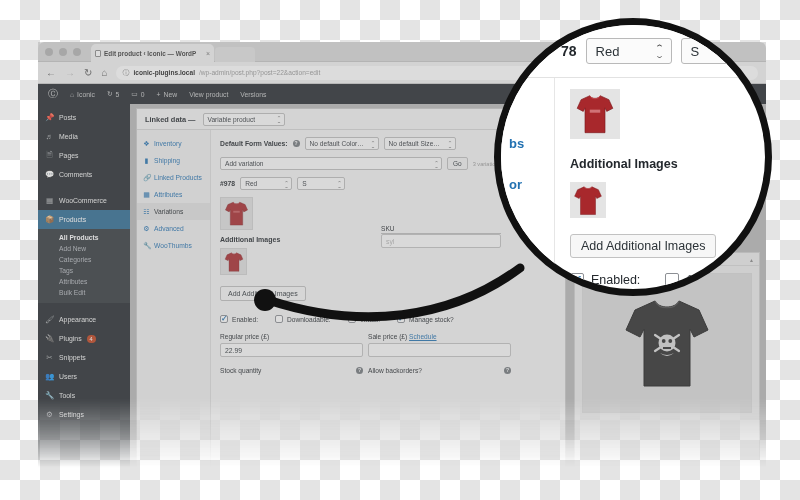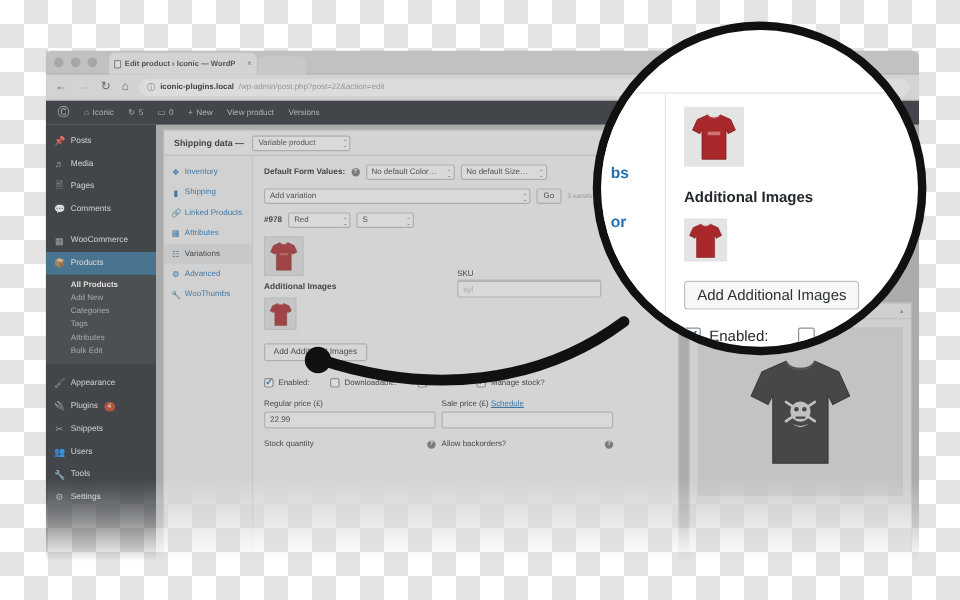--- a/index.html
+++ b/index.html
@@ -402,21 +402,21 @@
             <circle cx="49.3" cy="48" r="1.9" fill="#2a2a2a"></circle>
             <path d="M42 54 h8 v2 h-8 z" fill="#2a2a2a"></path>
             <path d="M39 60 q7 6 14 0 q-7 4 -14 0 z" fill="#d8d8d8"></path>
           </svg>
         </div>
       </div>
 
       <div class="metabox">
 
         <div class="metahead">
-          <span class="lbl">Shipping data —</span>
+          <span class="lbl">Linked data —</span>
           <span class="sel" style="width:82px">
             <span>Variable product</span>
           </span>
         </div>
 
         <div class="metasplit">
 
           <div class="metatabs">
             <div class="mtab">
               <span class="mi">❖</span>
@@ -559,20 +559,31 @@
 
 <div id="screen-overlay"></div>
 
 <svg id="pointer-line">
   <path d="M268 300 C 360 330 450 320 520 268" stroke="#111111" stroke-width="9" fill="none" stroke-linecap="round"></path>
   <circle cx="265" cy="300" r="11" fill="#111111"></circle>
 </svg>
 
 <div id="magnifier">
 
+  <div class="mg-top">
+    <span class="mg-id">78</span>
+    <span class="mg-sel">
+      <span>Red</span>
+    </span>
+    <span class="mg-sel narrow">
+      <span>S</span>
+    </span>
+    <span class="mg-james">James</span>
+    <span class="mg-kebab">⋮</span>
+  </div>
   <div class="mg-divider"></div>
 
   <div class="mg-leftcol">
     <div class="mg-leftlink" style="margin-top:58px">bs</div>
     <div class="mg-leftlink" style="margin-top:26px">or</div>
   </div>
 
   <div class="mg-body">
 
     <div class="mg-thumb">

